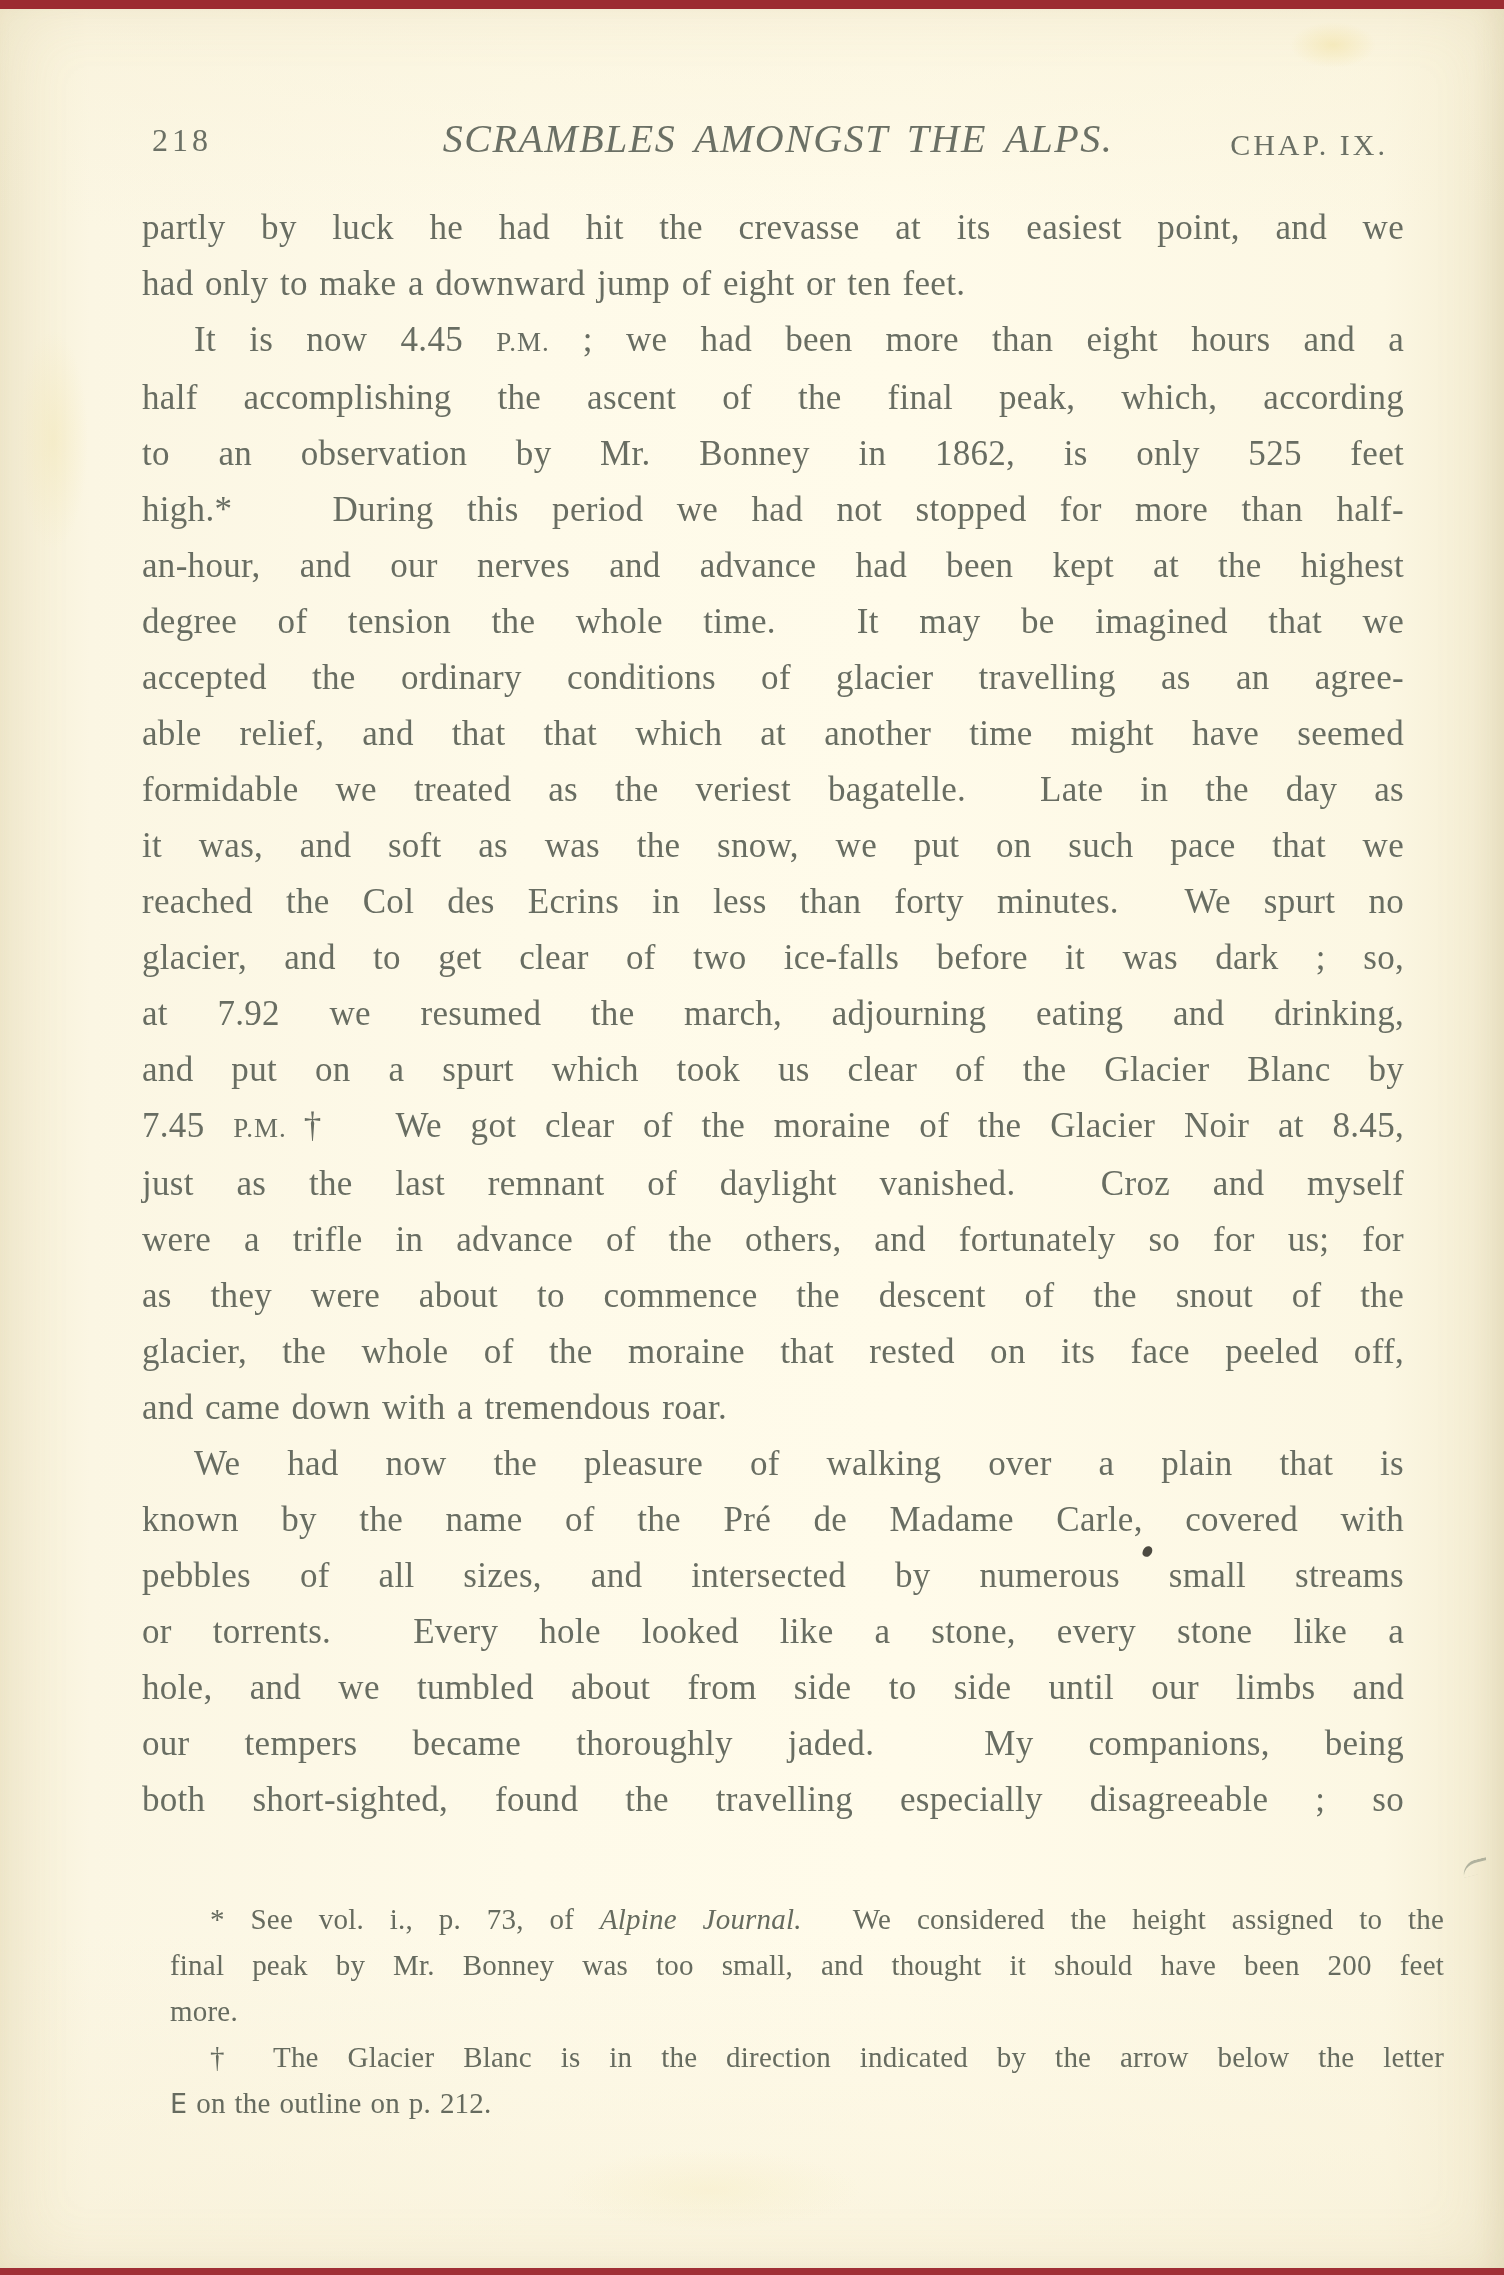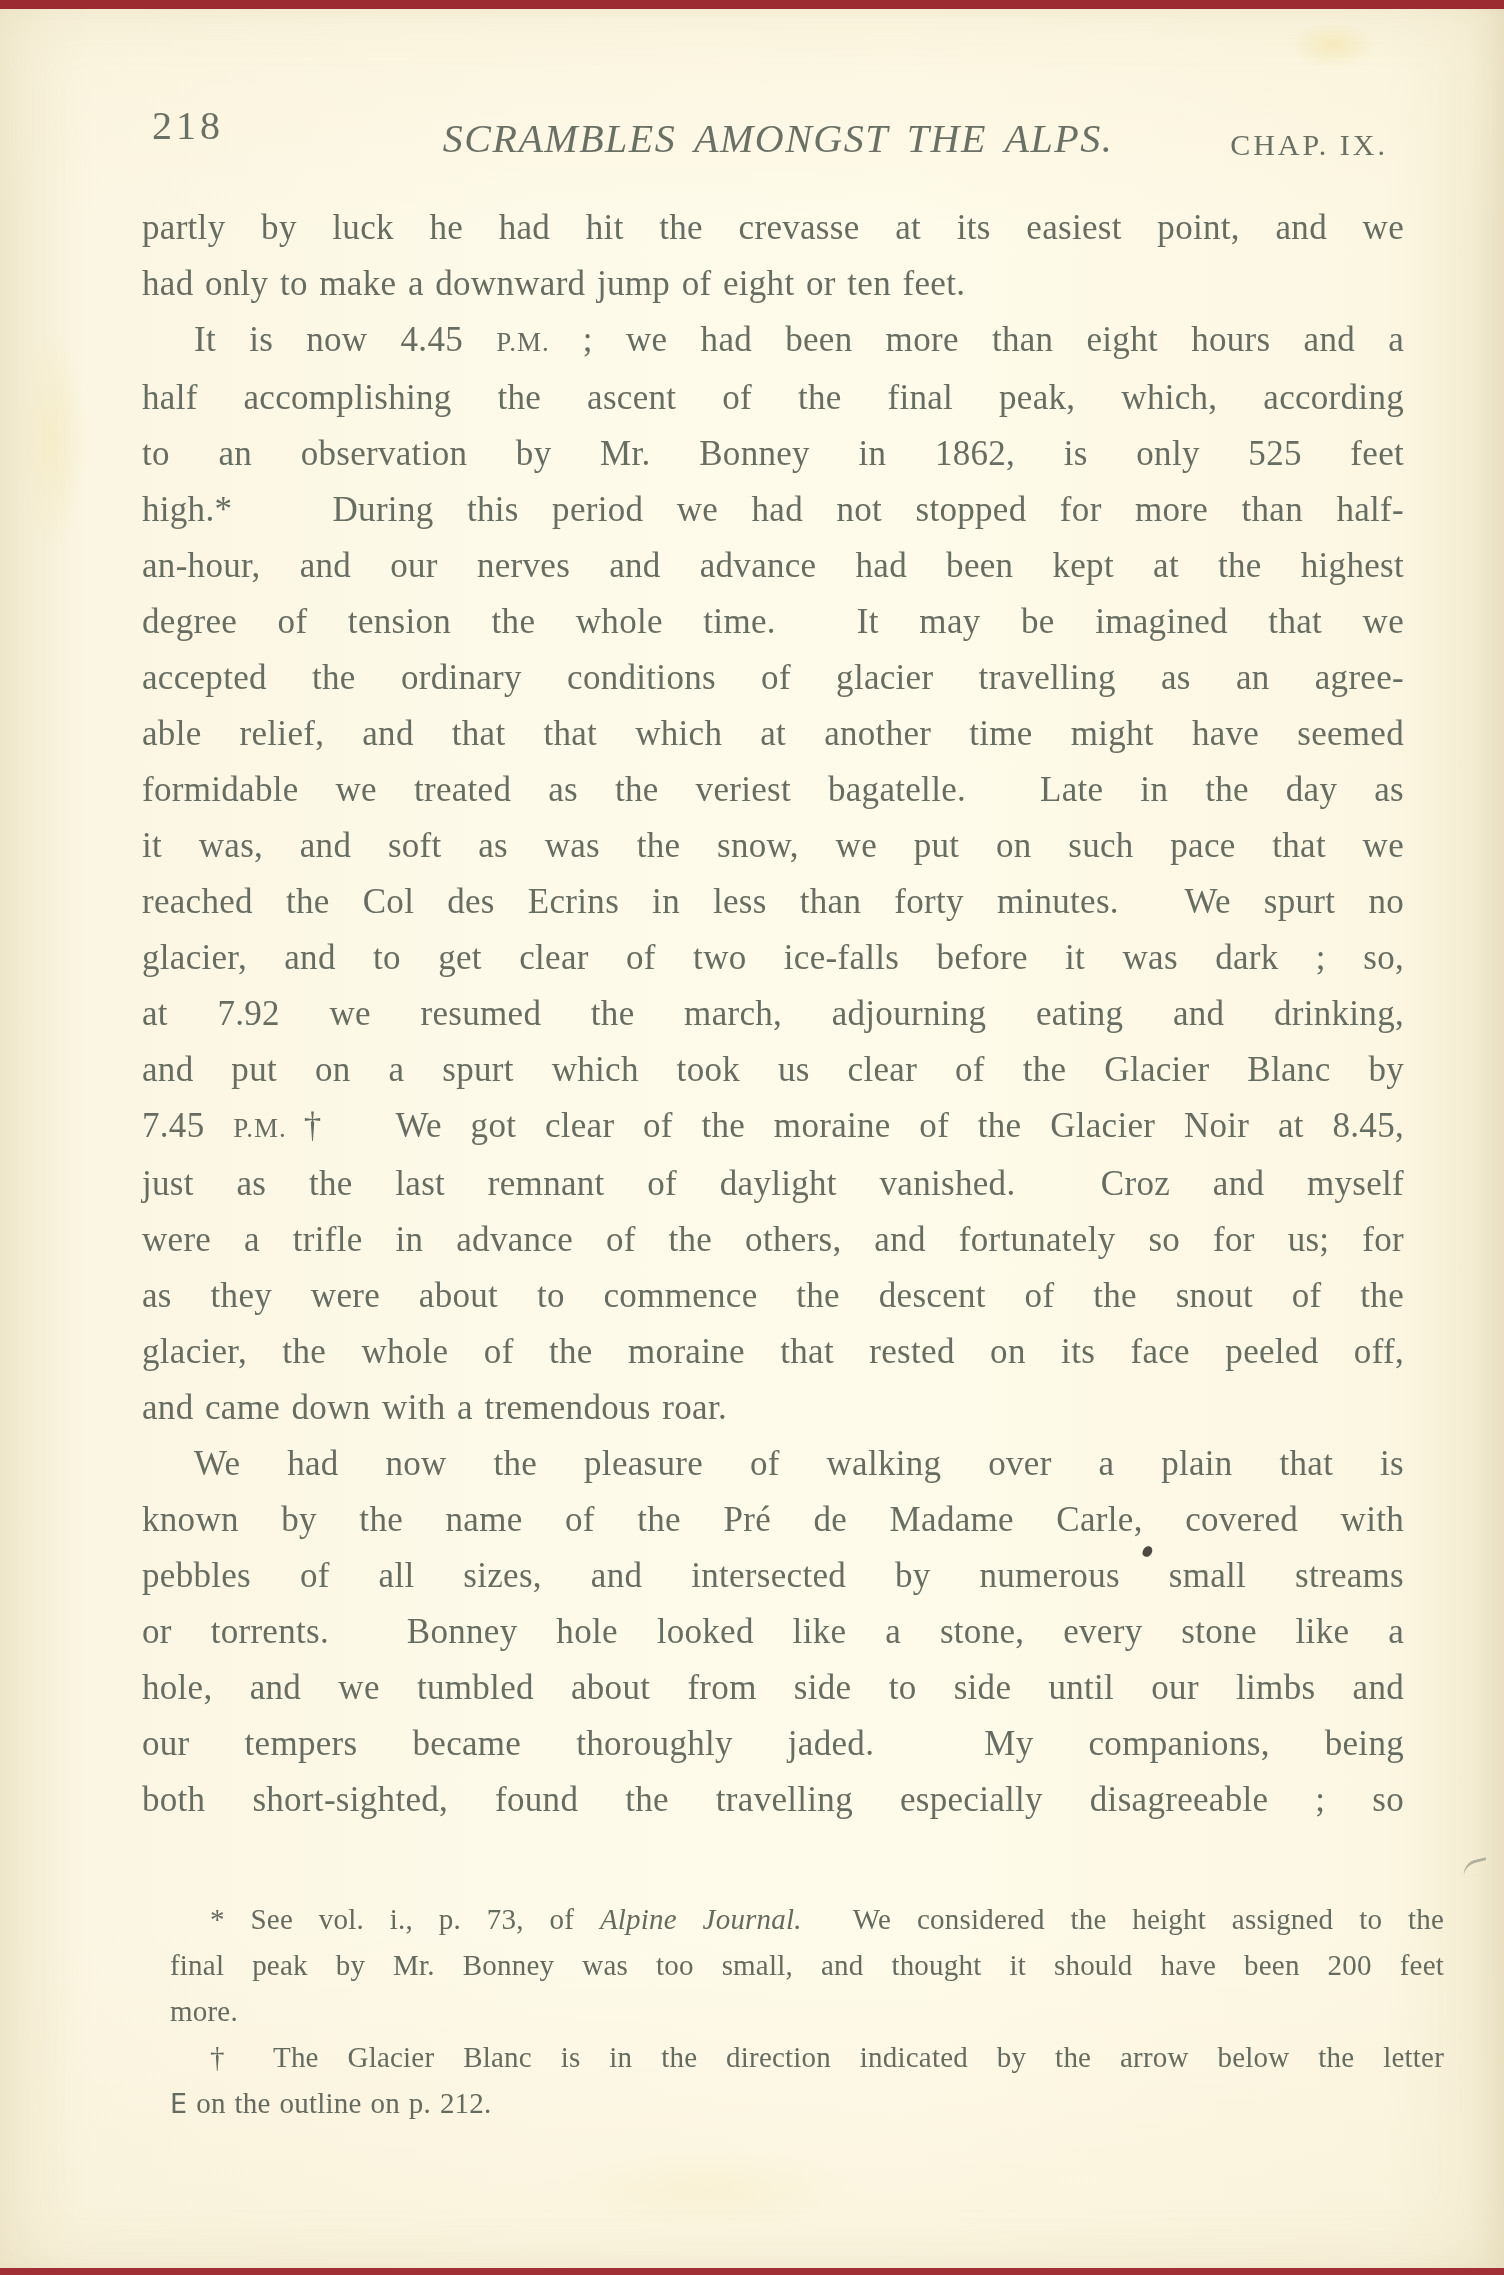--- a/index.html
+++ b/index.html
@@ -19,21 +19,21 @@
   .red-bar.top{top:0;height:9px;}
   .red-bar.bottom{bottom:0;height:7px;background:#a03036;}
   .spot{position:absolute;border-radius:50%;pointer-events:none;}
   .spot.s1{left:1290px;top:22px;width:86px;height:46px;
     background:radial-gradient(closest-side, rgba(240,222,150,.45), rgba(240,222,150,0));}
   .spot.s2{left:18px;top:330px;width:70px;height:220px;
     background:radial-gradient(closest-side, rgba(242,230,180,.45), rgba(242,230,180,0));}
   .spot.s3{left:560px;top:2150px;width:300px;height:80px;
     background:radial-gradient(closest-side, rgba(244,234,190,.35), rgba(244,234,190,0));}
 
-  .page-number{position:absolute;left:152px;top:104px;font-size:40px;line-height:44px;
+  .page-number{position:absolute;left:152px;top:118px;font-size:32px;line-height:44px;
     letter-spacing:4px;color:#6b7065;}
   .running-title{position:absolute;left:52px;right:0;top:116px;text-align:center;
     font-style:italic;font-size:40px;line-height:46px;letter-spacing:1.5px;word-spacing:7px;color:#6b7065;}
   .chapter-label{position:absolute;right:116px;top:128px;font-size:30px;line-height:34px;
     letter-spacing:3px;color:#6b7065;}
 
   .text-block{position:absolute;left:142px;top:200px;width:1262px;
     color:#686d62;font-size:35px;line-height:56px;letter-spacing:.3px;word-spacing:2.5px;}
   .footnote-block{position:absolute;left:130px;top:1896px;width:1274px;
     color:#666b5f;font-size:29px;line-height:46px;letter-spacing:.2px;word-spacing:1.5px;margin-left:40px;}
@@ -84,21 +84,21 @@
       <div class="line">and put on a spurt which took us clear of the Glacier Blanc by</div>
       <div class="line">7.45 <span class="sc">P.M.</span>†  We got clear of the moraine of the Glacier Noir at 8.45,</div>
       <div class="line">just as the last remnant of daylight vanished.  Croz and myself</div>
       <div class="line">were a trifle in advance of the others, and fortunately so for us; for</div>
       <div class="line">as they were about to commence the descent of the snout of the</div>
       <div class="line">glacier, the whole of the moraine that rested on its face peeled off,</div>
       <div class="line flush">and came down with a tremendous roar.</div>
       <div class="line indent">We had now the pleasure of walking over a plain that is</div>
       <div class="line">known by the name of the Pré de Madame Carle, covered with</div>
       <div class="line">pebbles of all sizes, and intersected by numerous small streams</div>
-      <div class="line">or torrents.  Bonney hole looked like a stone, every stone like a</div>
+      <div class="line">or torrents.  Every hole looked like a stone, every stone like a</div>
       <div class="line">hole, and we tumbled about from side to side until our limbs and</div>
       <div class="line">our tempers became thoroughly jaded.  My companions, being</div>
       <div class="line">both short-sighted, found the travelling especially disagreeable ; so</div>
     </div>
 
   <div class="footnote-block">
       <div class="line indent">* See vol. i., p. 73, of <span class="it">Alpine Journal.</span>  We considered the height assigned to the</div>
       <div class="line">final peak by Mr. Bonney was too small, and thought it should have been 200 feet</div>
       <div class="line flush">more.</div>
       <div class="line indent">† The Glacier Blanc is in the direction indicated by the arrow below the letter</div>

